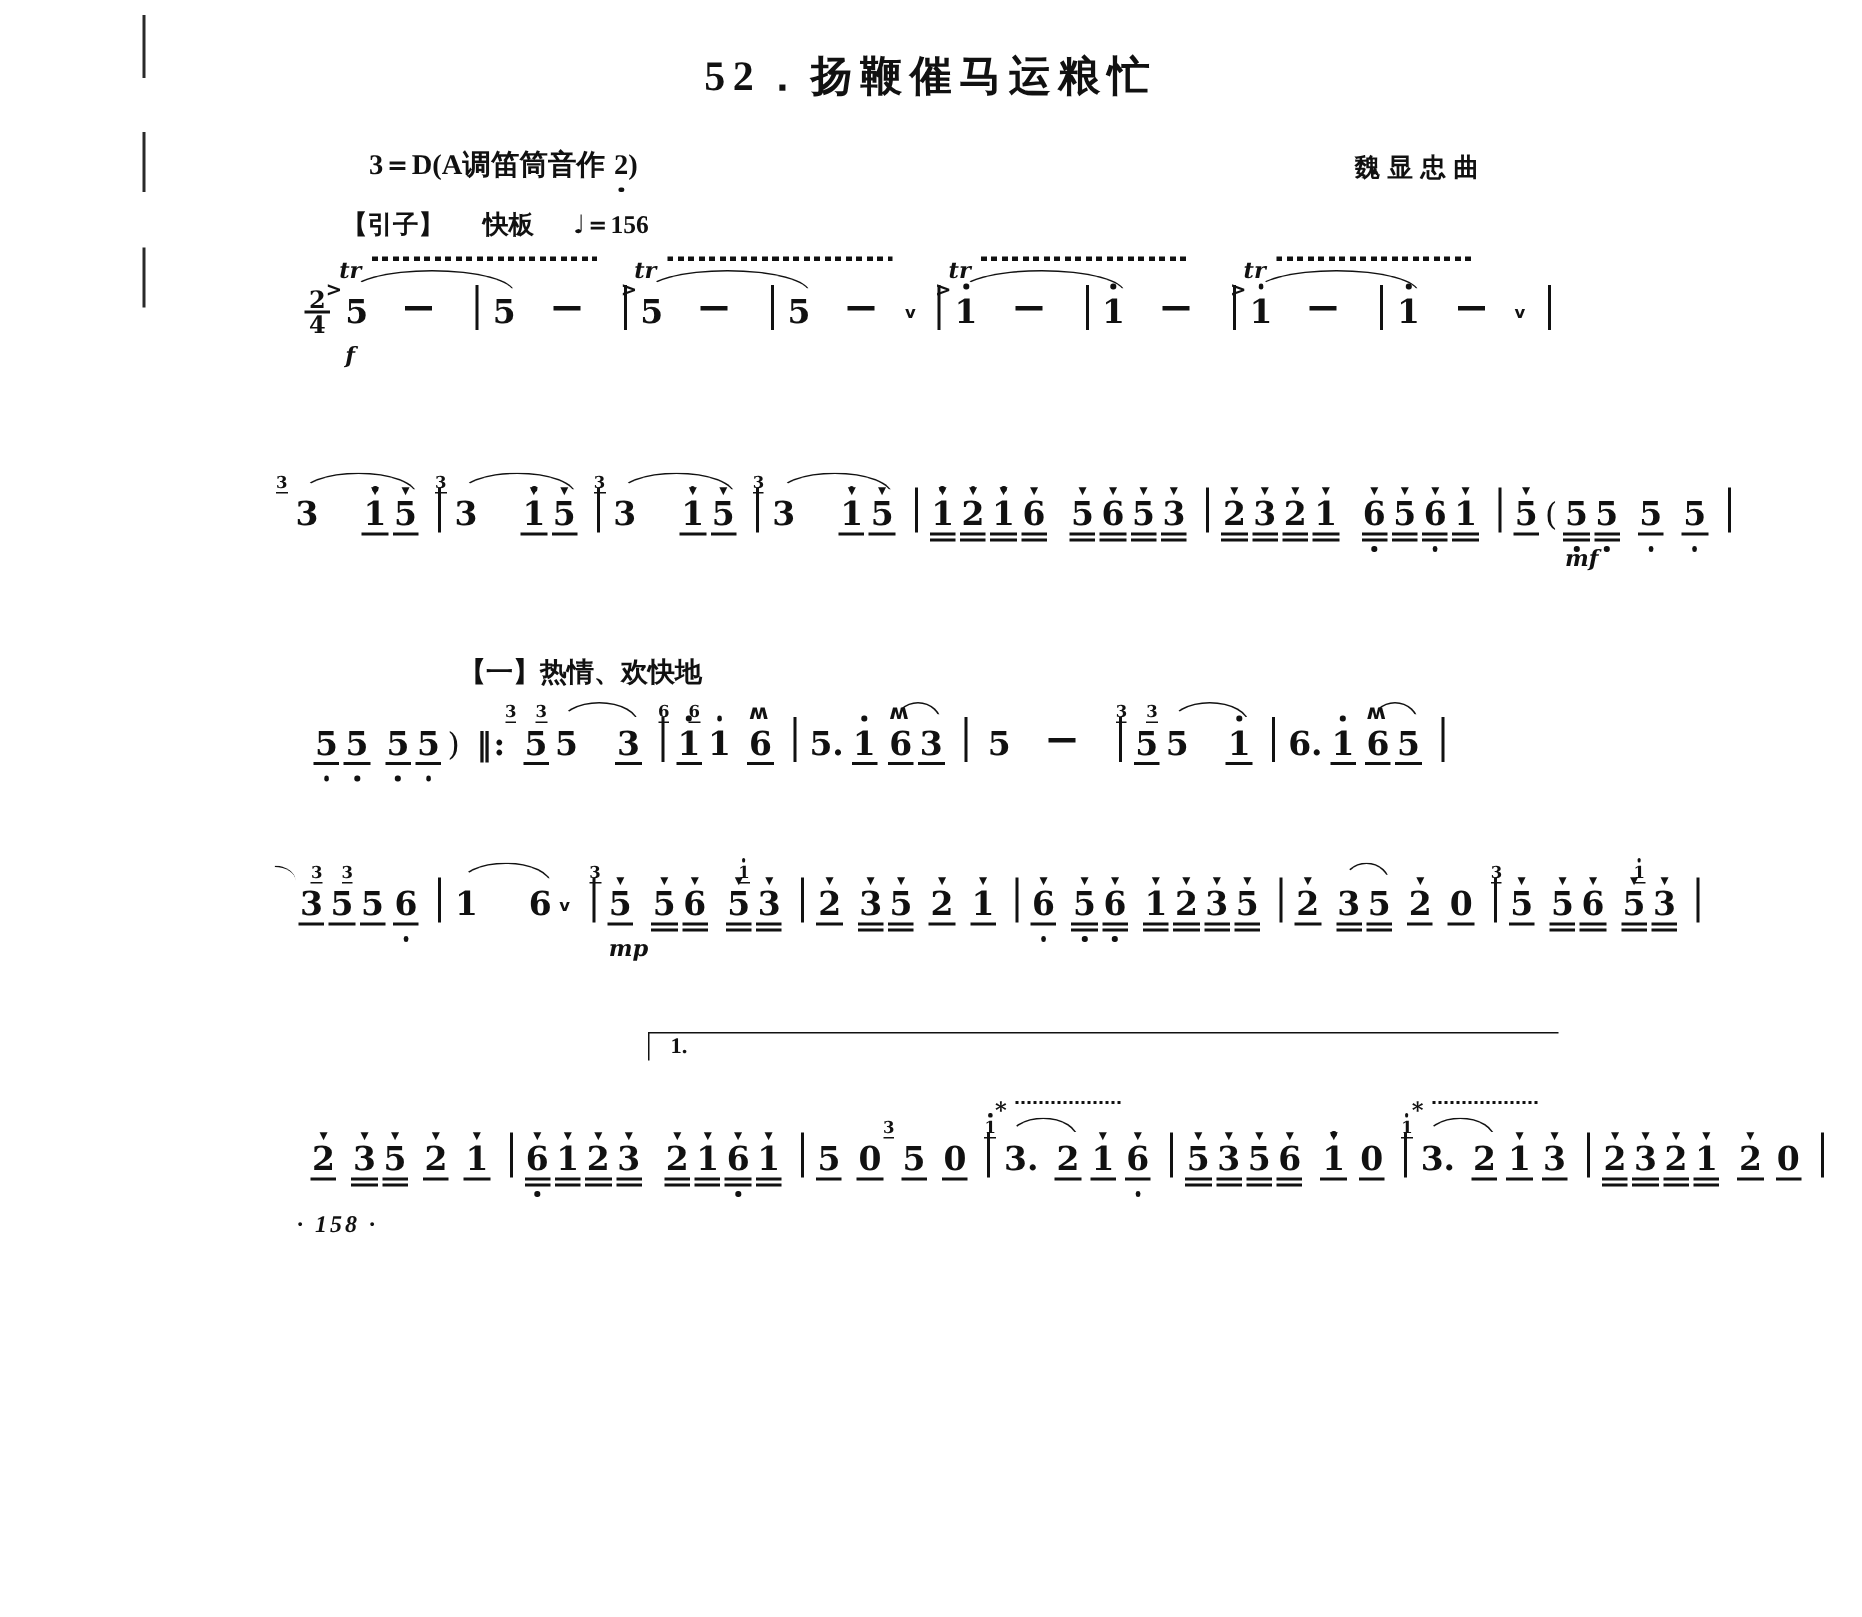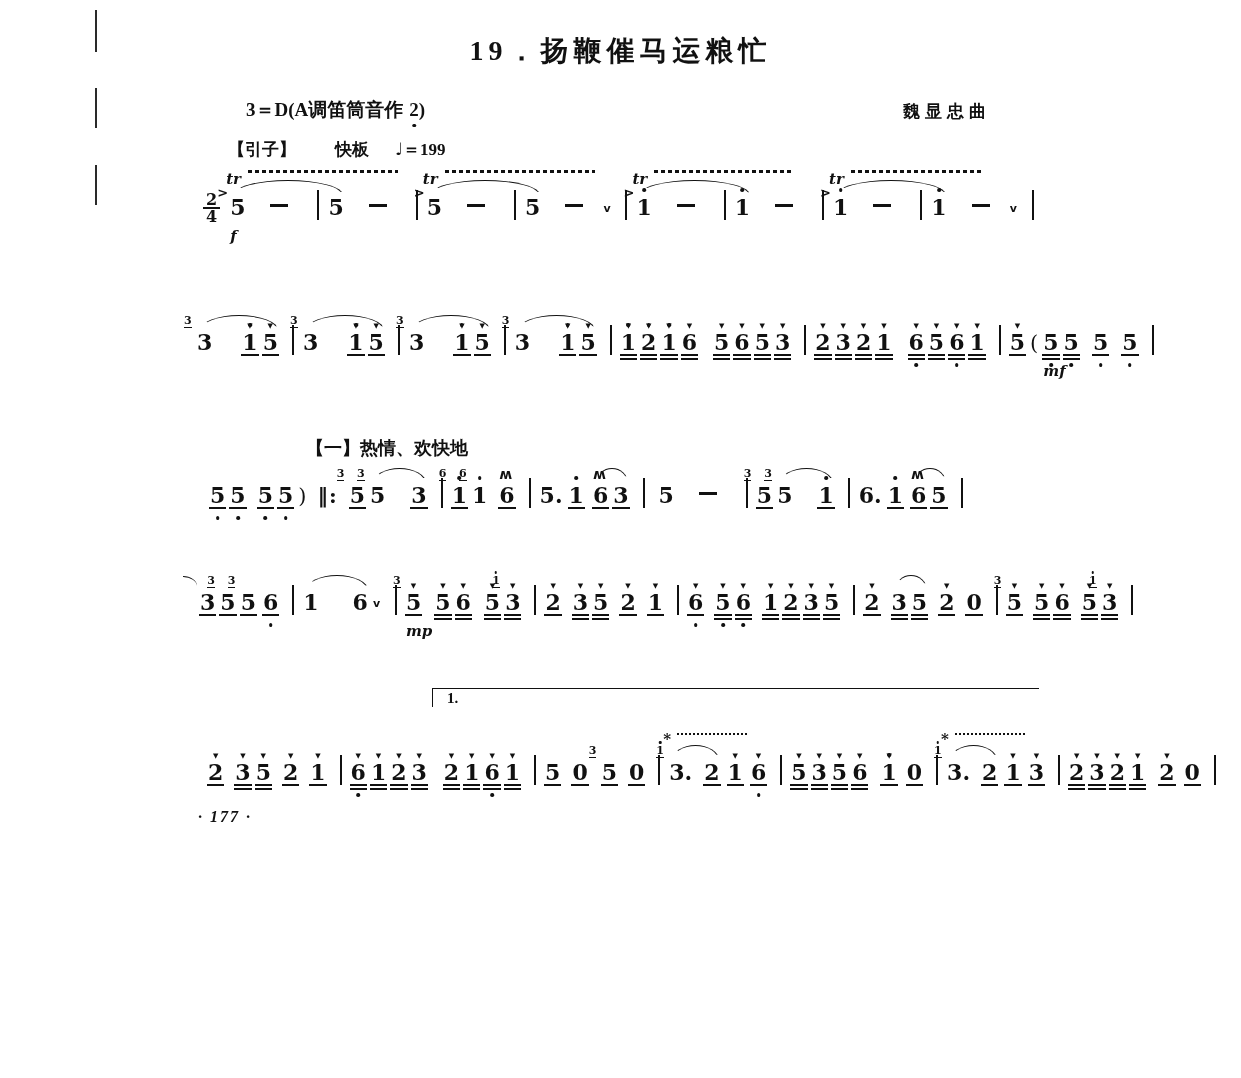--- a/index.html
+++ b/index.html
@@ -9,21 +9,21 @@
   }
   .edge{position:absolute;left:95px;width:2px;background:#2a2a2a;}
   .title{position:absolute;top:32px;left:0;width:100%;text-align:center;
     font-size:28px;font-weight:700;letter-spacing:5px;}
   .keyline{position:absolute;left:246px;top:97px;font-size:19px;font-weight:700;}
   .keynote{position:relative;display:inline-block;margin-left:6px;}
   .kdot{position:absolute;left:50%;bottom:-6px;width:3.5px;height:3.5px;border-radius:50%;
     background:#111;transform:translateX(-50%);}
   .composer{position:absolute;left:903px;top:100px;font-size:17px;font-weight:700;letter-spacing:5px;}
   .tempoline{position:absolute;left:228px;top:138px;font-size:17px;font-weight:700;}
-  .tempoline .sp{margin-left:39px;font-family:Liberation Serif, serif;}
+  .tempoline .sp{margin-left:26px;font-family:Liberation Serif, serif;}
   .tempoline .gl{font-family:"DejaVu Sans",sans-serif;margin-left:26px;}
   .sectionhead{position:absolute;left:306px;top:436px;font-size:18px;font-weight:700;}
   .volta{position:absolute;left:432px;top:688px;width:606px;height:18px;
     border-top:1.6px solid #111;border-left:1.6px solid #111;}
   .volta span{display:inline-block;padding-left:14px;font-size:15px;font-weight:700;line-height:18px;}
   .pagenum{position:absolute;left:198px;top:808px;font-size:16px;font-style:italic;font-weight:700;letter-spacing:2px;}
 
   .music-line{position:absolute;white-space:nowrap;height:48px;}
   .tok{display:inline-block;position:relative;vertical-align:baseline;margin-right:5px;
     font-family:"DejaVu Serif",serif;font-weight:700;font-size:22px;line-height:26px;}
@@ -68,31 +68,31 @@
   .tiein{position:absolute;top:-13px;left:-17px;width:14px;height:9px;
     border-top:1.6px solid #111;border-radius:0 100% 0 0;}
 </style>
 </head>
 <body>
 
 <div class="edge" style="top:10px;height:42px;"></div>
 <div class="edge" style="top:88px;height:40px;"></div>
 <div class="edge" style="top:165px;height:40px;"></div>
 
-<div class="title">19．扬鞭催马运粮忙</div>
+<div class="title">52．扬鞭催马运粮忙</div>
 
 <div class="keyline"><span>3＝D(A调笛筒音作</span><span class="keynote"><span>2</span><span class="kdot"></span></span><span>)</span></div>
 
 <div class="composer">魏显忠曲</div>
 
-<div class="tempoline"><span>【引子】</span><span class="sp">快板</span><span class="gl">♩</span><span>＝199</span></div>
+<div class="tempoline"><span>【引子】</span><span class="sp">快板</span><span class="gl">♩</span><span>＝156</span></div>
 
 <div class="sectionhead">【一】热情、欢快地</div>
 
 <div class="volta"><span>1.</span></div>
 
-<div class="pagenum">· 177 ·</div>
+<div class="pagenum">· 158 ·</div>
 
 <div class="music-line" style="left: 203px; top: 190px;"><span class="tok ts" style="margin-right: 10px;"><span class="tsn">2</span><span class="tsd">4</span></span><span class="tok"><span class="num">5</span><span class="accent">&gt;</span><span class="trtxt">tr</span><span class="trline" style="width: 150px;"></span><span class="dyn">f</span></span><span class="tok dashtok"><span class="dashline"></span></span><span class="bar"></span><span class="tok"><span class="num">5</span></span><span class="tok dashtok"><span class="dashline"></span></span><span class="bar"></span><span class="tok"><span class="num">5</span><span class="accent">&gt;</span><span class="trtxt">tr</span><span class="trline" style="width: 150px;"></span></span><span class="tok dashtok"><span class="dashline"></span></span><span class="bar"></span><span class="tok"><span class="num">5</span></span><span class="tok dashtok"><span class="dashline"></span></span><span class="tok brktok"><span class="brk">v</span></span><span class="bar"></span><span class="tok"><span class="num">1</span><span class="dot hd"></span><span class="accent">&gt;</span><span class="trtxt">tr</span><span class="trline" style="width: 140px;"></span></span><span class="tok dashtok"><span class="dashline"></span></span><span class="bar"></span><span class="tok"><span class="num">1</span><span class="dot hd"></span></span><span class="tok dashtok"><span class="dashline"></span></span><span class="bar"></span><span class="tok"><span class="num">1</span><span class="dot hd"></span><span class="accent">&gt;</span><span class="trtxt">tr</span><span class="trline" style="width: 132px;"></span></span><span class="tok dashtok"><span class="dashline"></span></span><span class="bar"></span><span class="tok"><span class="num">1</span><span class="dot hd"></span></span><span class="tok dashtok"><span class="dashline"></span></span><span class="tok brktok"><span class="brk">v</span></span><span class="bar"></span><span class="arc" style="left: 30px; width: 108px; top: -10px;"></span><span class="arc" style="left: 227px; width: 108px; top: -10px;"></span><span class="arc" style="left: 436px; width: 109px; top: -10px;"></span><span class="arc" style="left: 633px; width: 108px; top: -10px;"></span></div>
 <div class="music-line" style="left: 197px; top: 325px;"><span class="tok" style="margin-right: 30px;"><span class="num">3</span><span class="grace">3</span></span><span class="tok"><span class="num">1</span><span class="ul l1"></span><span class="dot hd"></span><span class="vmark">▼</span></span><span class="tok"><span class="num">5</span><span class="ul l1"></span><span class="vmark">▼</span></span><span class="bar"></span><span class="tok" style="margin-right: 30px;"><span class="num">3</span><span class="grace">3</span></span><span class="tok"><span class="num">1</span><span class="ul l1"></span><span class="dot hd"></span><span class="vmark">▼</span></span><span class="tok"><span class="num">5</span><span class="ul l1"></span><span class="vmark">▼</span></span><span class="bar"></span><span class="tok" style="margin-right: 30px;"><span class="num">3</span><span class="grace">3</span></span><span class="tok"><span class="num">1</span><span class="ul l1"></span><span class="dot hd"></span><span class="vmark">▼</span></span><span class="tok"><span class="num">5</span><span class="ul l1"></span><span class="vmark">▼</span></span><span class="bar"></span><span class="tok" style="margin-right: 30px;"><span class="num">3</span><span class="grace">3</span></span><span class="tok"><span class="num">1</span><span class="ul l1"></span><span class="dot hd"></span><span class="vmark">▼</span></span><span class="tok"><span class="num">5</span><span class="ul l1"></span><span class="vmark">▼</span></span><span class="bar"></span><span class="tok"><span class="num">1</span><span class="ul l1"></span><span class="ul l2"></span><span class="dot hd"></span><span class="vmark">▼</span></span><span class="tok"><span class="num">2</span><span class="ul l1"></span><span class="ul l2"></span><span class="dot hd"></span><span class="vmark">▼</span></span><span class="tok"><span class="num">1</span><span class="ul l1"></span><span class="ul l2"></span><span class="dot hd"></span><span class="vmark">▼</span></span><span class="tok"><span class="num">6</span><span class="ul l1"></span><span class="ul l2"></span><span class="vmark">▼</span></span><span class="tok" style="margin-left: 12px;"><span class="num">5</span><span class="ul l1"></span><span class="ul l2"></span><span class="vmark">▼</span></span><span class="tok"><span class="num">6</span><span class="ul l1"></span><span class="ul l2"></span><span class="vmark">▼</span></span><span class="tok"><span class="num">5</span><span class="ul l1"></span><span class="ul l2"></span><span class="vmark">▼</span></span><span class="tok"><span class="num">3</span><span class="ul l1"></span><span class="ul l2"></span><span class="vmark">▼</span></span><span class="bar"></span><span class="tok"><span class="num">2</span><span class="ul l1"></span><span class="ul l2"></span><span class="vmark">▼</span></span><span class="tok"><span class="num">3</span><span class="ul l1"></span><span class="ul l2"></span><span class="vmark">▼</span></span><span class="tok"><span class="num">2</span><span class="ul l1"></span><span class="ul l2"></span><span class="vmark">▼</span></span><span class="tok"><span class="num">1</span><span class="ul l1"></span><span class="ul l2"></span><span class="vmark">▼</span></span><span class="tok" style="margin-left: 12px;"><span class="num">6</span><span class="ul l1"></span><span class="ul l2"></span><span class="dot ld ldu"></span><span class="vmark">▼</span></span><span class="tok"><span class="num">5</span><span class="ul l1"></span><span class="ul l2"></span><span class="vmark">▼</span></span><span class="tok"><span class="num">6</span><span class="ul l1"></span><span class="ul l2"></span><span class="dot ld ldu"></span><span class="vmark">▼</span></span><span class="tok"><span class="num">1</span><span class="ul l1"></span><span class="ul l2"></span><span class="vmark">▼</span></span><span class="bar"></span><span class="tok"><span class="num">5</span><span class="ul l1"></span><span class="vmark">▼</span></span><span class="tok paren"><span class="num">(</span></span><span class="tok"><span class="num">5</span><span class="ul l1"></span><span class="ul l2"></span><span class="dot ld ldu"></span><span class="dyn">mf</span></span><span class="tok"><span class="num">5</span><span class="ul l1"></span><span class="ul l2"></span><span class="dot ld ldu"></span></span><span class="tok" style="margin-left: 9px;"><span class="num">5</span><span class="ul l1"></span><span class="dot ld ldu"></span></span><span class="tok" style="margin-left: 9px;"><span class="num">5</span><span class="ul l1"></span><span class="dot ld ldu"></span></span><span class="bar"></span><span class="arc" style="left: 3px; width: 76px; top: -10px;"></span><span class="arc" style="left: 109px; width: 76px; top: -10px;"></span><span class="arc" style="left: 215px; width: 76px; top: -10px;"></span><span class="arc" style="left: 321px; width: 75px; top: -10px;"></span></div>
 <div class="music-line" style="left: 210px; top: 478px;"><span class="tok"><span class="num">5</span><span class="ul l1"></span><span class="dot ld ldu"></span></span><span class="tok"><span class="num">5</span><span class="ul l1"></span><span class="dot ld ldu"></span></span><span class="tok" style="margin-left: 7px;"><span class="num">5</span><span class="ul l1"></span><span class="dot ld ldu"></span></span><span class="tok"><span class="num">5</span><span class="ul l1"></span><span class="dot ld ldu"></span></span><span class="tok paren"><span class="num">)</span></span><span class="tok rep">‖:</span><span class="tok" style="margin-left: 6px;"><span class="num">5</span><span class="ul l1"></span><span class="grace">3</span></span><span class="tok" style="margin-right: 26px;"><span class="num">5</span><span class="grace">3</span></span><span class="tok"><span class="num">3</span><span class="ul l1"></span></span><span class="bar"></span><span class="tok"><span class="num">1</span><span class="ul l1"></span><span class="dot hd"></span><span class="grace">6</span></span><span class="tok" style="margin-right: 12px;"><span class="num">1</span><span class="dot hd"></span><span class="grace">6</span></span><span class="tok"><span class="num">6</span><span class="ul l1"></span><span class="mord">ʍ</span></span><span class="bar"></span><span class="tok" style="margin-right: 6px;"><span class="num">5.</span></span><span class="tok" style="margin-right: 9px;"><span class="num">1</span><span class="ul l1"></span><span class="dot hd"></span></span><span class="tok"><span class="num">6</span><span class="ul l1"></span><span class="mord">ʍ</span></span><span class="tok"><span class="num">3</span><span class="ul l1"></span></span><span class="bar"></span><span class="tok" style="margin-left: 5px;"><span class="num">5</span></span><span class="tok dashtok"><span class="dashline"></span></span><span class="bar"></span><span class="tok"><span class="num">5</span><span class="ul l1"></span><span class="grace">3</span></span><span class="tok" style="margin-right: 26px;"><span class="num">5</span><span class="grace">3</span></span><span class="tok"><span class="num">1</span><span class="ul l1"></span><span class="dot hd"></span></span><span class="bar"></span><span class="tok" style="margin-right: 6px;"><span class="num">6.</span></span><span class="tok" style="margin-right: 8px;"><span class="num">1</span><span class="ul l1"></span><span class="dot hd"></span></span><span class="tok"><span class="num">6</span><span class="ul l1"></span><span class="mord">ʍ</span></span><span class="tok"><span class="num">5</span><span class="ul l1"></span></span><span class="bar"></span><span class="arc" style="left: 163px; width: 51px; top: -10px;"></span><span class="arc" style="left: 386px; width: 30px; top: -10px;"></span><span class="arc" style="left: 570px; width: 51px; top: -10px;"></span><span class="arc" style="left: 704px; width: 30px; top: -10px;"></span></div>
 <div class="music-line" style="left: 200px; top: 585px;"><span class="tok"><span class="num">3</span><span class="ul l1"></span><span class="tiein"></span></span><span class="tok"><span class="num">5</span><span class="ul l1"></span><span class="grace">3</span></span><span class="tok" style="margin-right: 7px;"><span class="num">5</span><span class="ul l1"></span><span class="grace">3</span></span><span class="tok"><span class="num">6</span><span class="ul l1"></span><span class="dot ld ldu"></span></span><span class="bar"></span><span class="tok" style="margin-right: 34px;"><span class="num">1</span></span><span class="tok" style="margin-right: 5px;"><span class="num">6</span></span><span class="tok brktok"><span class="brk">v</span></span><span class="bar"></span><span class="tok"><span class="num">5</span><span class="ul l1"></span><span class="vmark">▼</span><span class="grace">3</span><span class="dyn">mp</span></span><span class="tok" style="margin-left: 9px;"><span class="num">5</span><span class="ul l1"></span><span class="ul l2"></span><span class="vmark">▼</span></span><span class="tok"><span class="num">6</span><span class="ul l1"></span><span class="ul l2"></span><span class="vmark">▼</span></span><span class="tok" style="margin-left: 9px;"><span class="num">5</span><span class="ul l1"></span><span class="ul l2"></span><span class="vmark">▼</span></span><span class="tok"><span class="num">3</span><span class="ul l1"></span><span class="ul l2"></span><span class="vmark">▼</span><span class="grace">1<span class="gdot"></span></span></span><span class="bar"></span><span class="tok"><span class="num">2</span><span class="ul l1"></span><span class="vmark">▼</span></span><span class="tok" style="margin-left: 7px;"><span class="num">3</span><span class="ul l1"></span><span class="ul l2"></span><span class="vmark">▼</span></span><span class="tok"><span class="num">5</span><span class="ul l1"></span><span class="ul l2"></span><span class="vmark">▼</span></span><span class="tok" style="margin-left: 7px;"><span class="num">2</span><span class="ul l1"></span><span class="vmark">▼</span></span><span class="tok" style="margin-left: 7px;"><span class="num">1</span><span class="ul l1"></span><span class="vmark">▼</span></span><span class="bar"></span><span class="tok"><span class="num">6</span><span class="ul l1"></span><span class="dot ld ldu"></span><span class="vmark">▼</span></span><span class="tok" style="margin-left: 7px;"><span class="num">5</span><span class="ul l1"></span><span class="ul l2"></span><span class="dot ld ldu"></span><span class="vmark">▼</span></span><span class="tok"><span class="num">6</span><span class="ul l1"></span><span class="ul l2"></span><span class="dot ld ldu"></span><span class="vmark">▼</span></span><span class="tok" style="margin-left: 7px;"><span class="num">1</span><span class="ul l1"></span><span class="ul l2"></span><span class="vmark">▼</span></span><span class="tok"><span class="num">2</span><span class="ul l1"></span><span class="ul l2"></span><span class="vmark">▼</span></span><span class="tok"><span class="num">3</span><span class="ul l1"></span><span class="ul l2"></span><span class="vmark">▼</span></span><span class="tok"><span class="num">5</span><span class="ul l1"></span><span class="ul l2"></span><span class="vmark">▼</span></span><span class="bar"></span><span class="tok"><span class="num">2</span><span class="ul l1"></span><span class="vmark">▼</span></span><span class="tok" style="margin-left: 7px;"><span class="num">3</span><span class="ul l1"></span><span class="ul l2"></span></span><span class="tok"><span class="num">5</span><span class="ul l1"></span><span class="ul l2"></span></span><span class="tok" style="margin-left: 7px;"><span class="num">2</span><span class="ul l1"></span><span class="vmark">▼</span></span><span class="tok" style="margin-left: 7px;"><span class="num">0</span><span class="ul l1"></span></span><span class="bar"></span><span class="tok"><span class="num">5</span><span class="ul l1"></span><span class="vmark">▼</span><span class="grace">3</span></span><span class="tok" style="margin-left: 7px;"><span class="num">5</span><span class="ul l1"></span><span class="ul l2"></span><span class="vmark">▼</span></span><span class="tok"><span class="num">6</span><span class="ul l1"></span><span class="ul l2"></span><span class="vmark">▼</span></span><span class="tok" style="margin-left: 7px;"><span class="num">5</span><span class="ul l1"></span><span class="ul l2"></span><span class="vmark">▼</span></span><span class="tok"><span class="num">3</span><span class="ul l1"></span><span class="ul l2"></span><span class="vmark">▼</span><span class="grace">1<span class="gdot"></span></span></span><span class="bar"></span><span class="arc" style="left: 106px; width: 60px; top: -10px;"></span><span class="arc" style="left: 695px; width: 30px; top: -10px;"></span></div>
 <div class="music-line" style="left: 208px; top: 755px;"><span class="tok"><span class="num">2</span><span class="ul l1"></span><span class="vmark">▼</span></span><span class="tok" style="margin-left: 7px;"><span class="num">3</span><span class="ul l1"></span><span class="ul l2"></span><span class="vmark">▼</span></span><span class="tok"><span class="num">5</span><span class="ul l1"></span><span class="ul l2"></span><span class="vmark">▼</span></span><span class="tok" style="margin-left: 7px;"><span class="num">2</span><span class="ul l1"></span><span class="vmark">▼</span></span><span class="tok" style="margin-left: 7px;"><span class="num">1</span><span class="ul l1"></span><span class="vmark">▼</span></span><span class="bar"></span><span class="tok"><span class="num">6</span><span class="ul l1"></span><span class="ul l2"></span><span class="dot ld ldu"></span><span class="vmark">▼</span></span><span class="tok"><span class="num">1</span><span class="ul l1"></span><span class="ul l2"></span><span class="vmark">▼</span></span><span class="tok"><span class="num">2</span><span class="ul l1"></span><span class="ul l2"></span><span class="vmark">▼</span></span><span class="tok"><span class="num">3</span><span class="ul l1"></span><span class="ul l2"></span><span class="vmark">▼</span></span><span class="tok" style="margin-left: 12px;"><span class="num">2</span><span class="ul l1"></span><span class="ul l2"></span><span class="vmark">▼</span></span><span class="tok"><span class="num">1</span><span class="ul l1"></span><span class="ul l2"></span><span class="vmark">▼</span></span><span class="tok"><span class="num">6</span><span class="ul l1"></span><span class="ul l2"></span><span class="dot ld ldu"></span><span class="vmark">▼</span></span><span class="tok"><span class="num">1</span><span class="ul l1"></span><span class="ul l2"></span><span class="vmark">▼</span></span><span class="bar"></span><span class="tok"><span class="num">5</span><span class="ul l1"></span></span><span class="tok" style="margin-left: 7px;"><span class="num">0</span><span class="ul l1"></span></span><span class="tok" style="margin-left: 9px;"><span class="num">5</span><span class="ul l1"></span><span class="grace">3</span></span><span class="tok" style="margin-left: 7px;"><span class="num">0</span><span class="ul l1"></span></span><span class="bar"></span><span class="tok" style="margin-right: 12px;"><span class="num">3.</span><span class="grace">1<span class="gdot"></span></span><span class="flut">*</span><span class="flline"></span></span><span class="tok" style="margin-right: 8px;"><span class="num">2</span><span class="ul l1"></span></span><span class="tok" style="margin-right: 8px;"><span class="num">1</span><span class="ul l1"></span><span class="vmark">▼</span></span><span class="tok"><span class="num">6</span><span class="ul l1"></span><span class="dot ld ldu"></span><span class="vmark">▼</span></span><span class="bar"></span><span class="tok"><span class="num">5</span><span class="ul l1"></span><span class="ul l2"></span><span class="vmark">▼</span></span><span class="tok"><span class="num">3</span><span class="ul l1"></span><span class="ul l2"></span><span class="vmark">▼</span></span><span class="tok"><span class="num">5</span><span class="ul l1"></span><span class="ul l2"></span><span class="vmark">▼</span></span><span class="tok"><span class="num">6</span><span class="ul l1"></span><span class="ul l2"></span><span class="vmark">▼</span></span><span class="tok" style="margin-left: 9px;"><span class="num">1</span><span class="ul l1"></span><span class="dot hd"></span><span class="vmark">▼</span></span><span class="tok" style="margin-left: 5px;"><span class="num">0</span><span class="ul l1"></span></span><span class="bar"></span><span class="tok" style="margin-right: 12px;"><span class="num">3.</span><span class="grace">1<span class="gdot"></span></span><span class="flut">*</span><span class="flline"></span></span><span class="tok" style="margin-right: 8px;"><span class="num">2</span><span class="ul l1"></span></span><span class="tok" style="margin-right: 8px;"><span class="num">1</span><span class="ul l1"></span><span class="vmark">▼</span></span><span class="tok"><span class="num">3</span><span class="ul l1"></span><span class="vmark">▼</span></span><span class="bar"></span><span class="tok"><span class="num">2</span><span class="ul l1"></span><span class="ul l2"></span><span class="vmark">▼</span></span><span class="tok"><span class="num">3</span><span class="ul l1"></span><span class="ul l2"></span><span class="vmark">▼</span></span><span class="tok"><span class="num">2</span><span class="ul l1"></span><span class="ul l2"></span><span class="vmark">▼</span></span><span class="tok"><span class="num">1</span><span class="ul l1"></span><span class="ul l2"></span><span class="vmark">▼</span></span><span class="tok" style="margin-left: 9px;"><span class="num">2</span><span class="ul l1"></span><span class="vmark">▼</span></span><span class="tok" style="margin-left: 5px;"><span class="num">0</span><span class="ul l1"></span></span><span class="bar"></span><span class="arc" style="left: 464px; width: 45px; top: -10px;"></span><span class="arc" style="left: 742px; width: 45px; top: -10px;"></span></div>
 
 </body></html>

